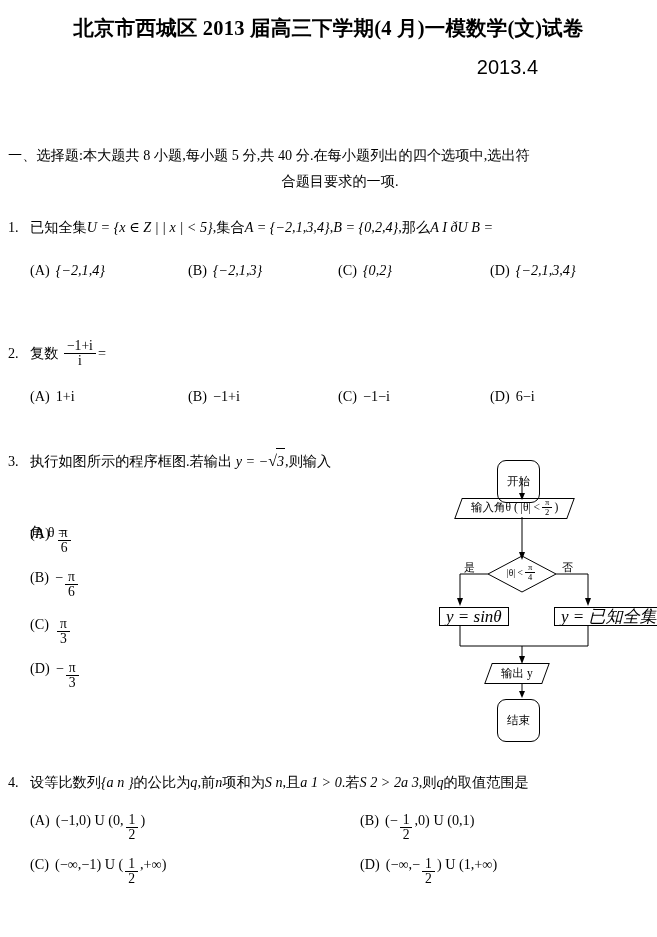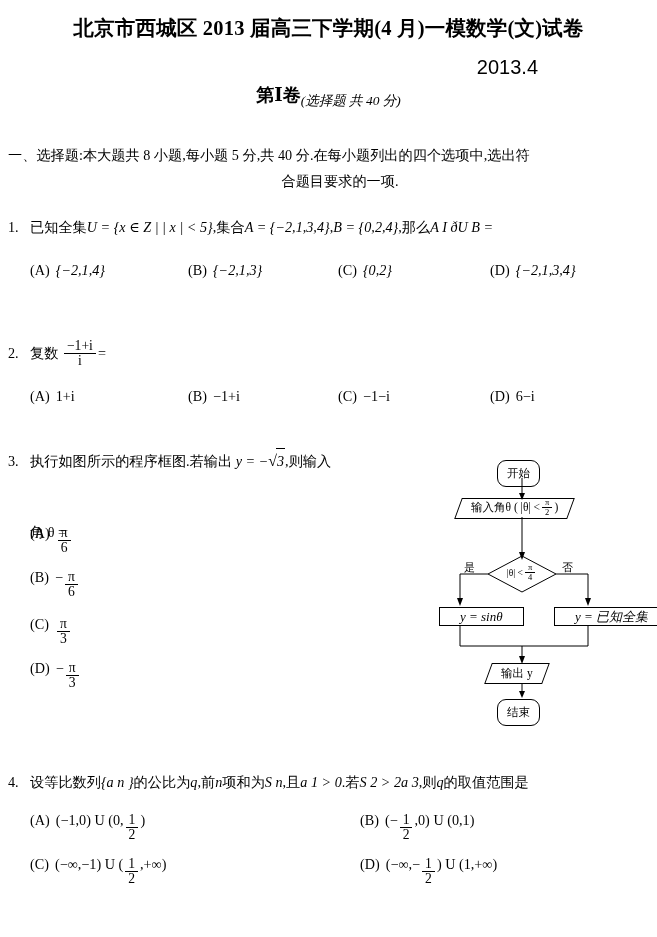--- a/index.html
+++ b/index.html
@@ -133,55 +133,52 @@
     display: flex;
     align-items: center;
     justify-content: center;
     font-size: 11.5px;
     white-space: nowrap;
   }
   .term {
     border: 1px solid #000;
     border-radius: 9px;
     height: 17px;
-    padding: 4px 9px;
+    padding: 12px 9px;
   }
   .para {
     border: 1px solid #000;
     height: 19px;
     padding: 0 12px;
     transform: skewX(-20deg);
   }
   .para > span { transform: skewX(20deg); display: inline-block; }
   .proc {
     border: 1px solid #000;
     height: 17px;
-    padding: 0 20px;
-    font-size: 13px;
+    padding: 0 6px;
+    font-size: 17px;
     justify-content: flex-end;
   }
   .diam-label {
     position: absolute;
     font-size: 11px;
   }
   .fl-small {
     font-size: 9.5px;
   }
 </style>
 </head>
 <body>
 
 <div class="page">
 
   <div class="doc-title">北京市西城区 2013 届高三下学期(4 月)一模数学(文)试卷</div>
   <div class="doc-date">2013.4</div>
 
-  <div class="paper-heading">
-    <span>第Ⅰ卷</span><span class="sub">(选择题  共 40 分)</span>
-  </div>
 
   <div class="section-intro">
     <span>一、选择题:本大题共 8 小题,每小题 5 分,共 40 分.在每小题列出的四个选项中,选出符</span>
     <span class="l2">合题目要求的一项.</span>
   </div>
 
   <div class="q" style="top:215px;">
     <span class="q-num">1.</span><span class="q-body"><span>已知全集</span><span class="it">U = {x ∈ Z | | x | &lt; 5}</span><span>,集合</span><span class="it">A = {−2,1,3,4}</span><span>,</span><span class="it">B = {0,2,4}</span><span>,那么</span><span class="it">A I ðU B =</span></span>
   </div>
 

